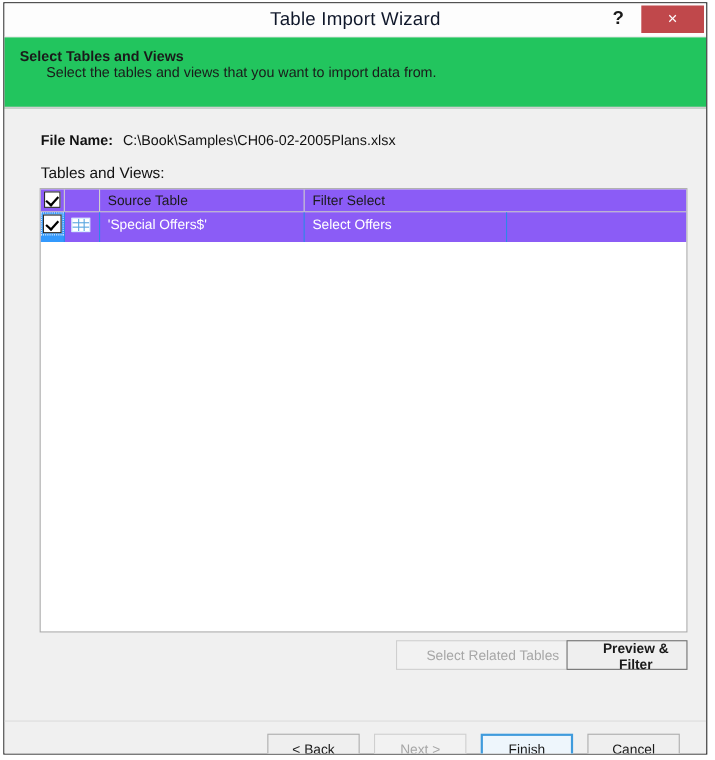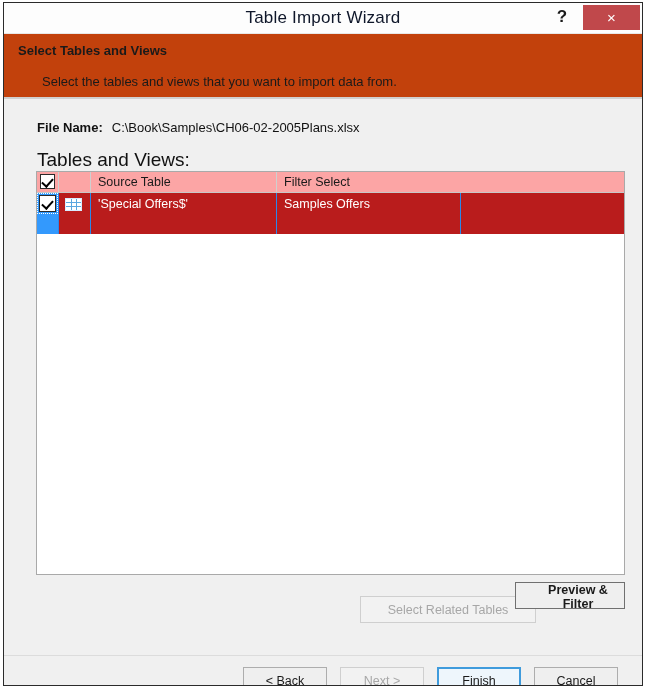--- a/index.html
+++ b/index.html
@@ -68,35 +68,35 @@
     font-size: 15px;
     line-height: 25px;
     text-align: center;
     cursor: default;
   }
 
   
   .header-band {
     position: relative;
     height: 63px;
-    background: #c2410c;
+    background: #22c55e;
     border-bottom: 2px solid #d0d0d0;
   }
   .header-title {
     position: absolute;
     left: 14px;
     top: 9px;
     font-size: 13px;
     font-weight: bold;
     color: #1a1a1a;
   }
   .header-sub {
     position: absolute;
     left: 38px;
-    top: 40px;
+    top: 24px;
     font-size: 13px;
     color: #1a1a1a;
   }
 
   
   .body {
     position: relative;
     height: 556px;
     background: #f0f0f0;
   }
@@ -113,40 +113,40 @@
     font-weight: bold;
   }
   .filename-value {
     margin-left: 9px;
   }
 
   .tables-label {
     position: absolute;
     left: 33px;
     top: 50px;
-    font-size: 19px;
+    font-size: 14px;
     color: #111111;
   }
 
   
   .grid-box {
     position: absolute;
     left: 32px;
     top: 72px;
     width: 589px;
     height: 404px;
     background: #ffffff;
     border: 1px solid #a9a9a9;
     box-sizing: border-box;
     overflow: hidden;
   }
   .grid-header {
     display: flex;
     height: 21px;
-    background: #fca5a5;
+    background: #8b5cf6;
     border-bottom: 1px solid #c8c8c8;
     box-sizing: border-box;
   }
   .gh-cell {
     box-sizing: border-box;
     border-right: 1px solid #cfcfcf;
     font-size: 12.5px;
     color: #1a1a1a;
     line-height: 20px;
     padding-left: 7px;
@@ -176,22 +176,22 @@
     top: 1px;
     width: 5px;
     height: 9px;
     border: solid #000000;
     border-width: 0 2px 2px 0;
     transform: rotate(42deg);
   }
 
   .grid-row {
     display: flex;
-    height: 41px;
-    background: #b91c1c;
+    height: 27px;
+    background: #8b5cf6;
     align-items: stretch;
   }
   .gr-cell {
     box-sizing: border-box;
     border-right: 1px solid #2b88ea;
     font-size: 12.5px;
     color: #ffffff;
     line-height: 22px;
     padding-left: 7px;
     overflow: hidden;
@@ -271,21 +271,21 @@
     background: #f2f2f2;
   }
   .btn.focused {
     border: 2px solid #3f9bdc;
     background: #eef6fc;
   }
 
   .btn-select-related {
     position: absolute;
     left: 356px;
-    top: 497px;
+    top: 483px;
     width: 176px;
     height: 27px;
   }
   .btn-preview-filter {
     position: absolute;
     left: 511px;
     top: 483px;
     width: 110px;
     height: 27px;
     font-weight: bold;
@@ -370,21 +370,21 @@
         </div>
         <div class="gr-cell row-icon-cell">
           <span class="table-icon">
             <i class="ti-h1"></i>
               <i class="ti-h2"></i>
               <i class="ti-v1"></i>
               <i class="ti-v2"></i>
           </span>
         </div>
         <div class="gr-cell col-source">'Special Offers$'</div>
-        <div class="gr-cell col-friendly">Samples Offers</div>
+        <div class="gr-cell col-friendly">Select Offers</div>
         <div class="gr-cell col-filter"></div>
       </div>
 
     </div>
 
     <button class="btn btn-select-related disabled">Select Related Tables</button>
     <button class="btn btn-preview-filter">Preview &amp; Filter</button>
 
   </div>
 

